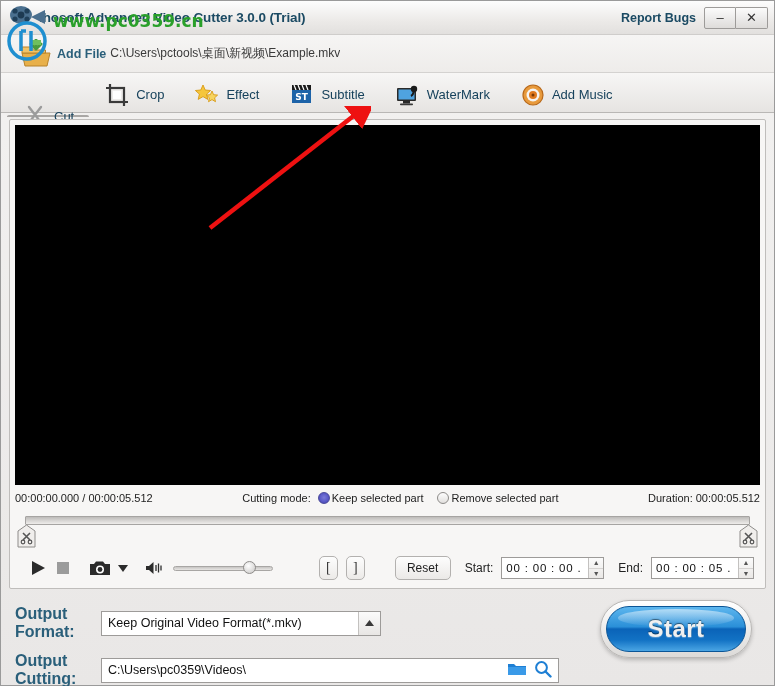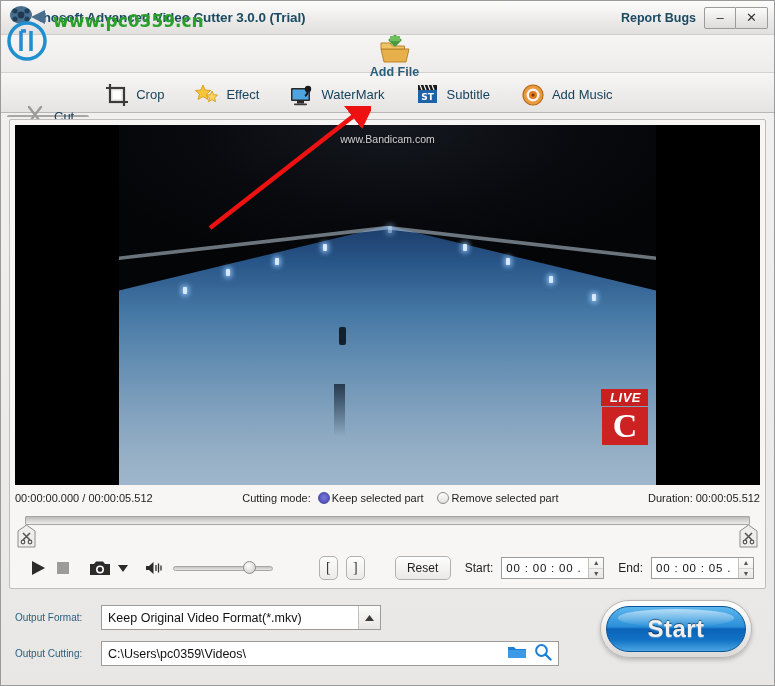--- a/index.html
+++ b/index.html
@@ -57,21 +57,20 @@
   .winbtn.close { border-radius: 0 2px 2px 0; border-left: none; }
 
   
   .addfile-row {
     position: relative;
     height: 38px;
     display: flex; align-items: center;
     padding-left: 18px;
     border-bottom: 1px solid #d4d2d0;
     background: linear-gradient(#f6f5f4, #eeecea);
-    flex-direction: column;
   }
   .addfile-icon { width: 34px; height: 30px; flex: none; margin-right: 4px; }
   .addfile-label {
     font-size: 12.5px; font-weight: bold; color: #2a5f7a;
     margin-right: 4px; white-space: nowrap; cursor: pointer;
   }
   .addfile-path {
     font-size: 12px; color: #3a3a3a;
     white-space: nowrap; overflow: hidden;
   }
@@ -297,21 +296,21 @@
 
   
   .output {
     position: absolute;
     left: 0; right: 0; top: 594px; bottom: 0;
     padding: 10px 8px 0 14px;
   }
   .out-row { display: flex; align-items: center; margin-bottom: 11px; }
   .out-label {
     width: 86px; flex: none;
-    font-size: 10px; color: #2a5f7a; font-weight: normal;
+    font-size: 16px; color: #2a5f7a; font-weight: bold;
   }
   .combo {
     width: 280px; height: 25px;
     border: 1px solid #9d9b99; background: #fff;
     display: flex; align-items: center;
     position: relative;
   }
   .combo-text {
     flex: 1; padding: 0 6px; font-size: 12.5px; color: #111;
     white-space: nowrap; overflow: hidden;
@@ -467,85 +466,60 @@
           <path d="M9 3 l2.2 5 5.4.5 -4 3.6 1.2 5.3 -4.8-2.8 -4.8 2.8 1.2-5.3 -4-3.6 5.4-.5z" fill="#f5c63c" stroke="#d89a14" stroke-width=".9"></path>
           <path d="M18 9 l1.6 3.7 4 .4 -3 2.7.9 3.9 -3.5-2.1 -3.5 2.1.9-3.9 -3-2.7 4-.4z" fill="#f7d45e" stroke="#d89a14" stroke-width=".9"></path>
         </svg>
       </span>
       <span class="tab-label">Effect</span>
     </div>
 
     <div class="tab">
       <span class="tab-icon">
         <svg width="26" height="26" viewBox="0 0 26 26">
+          <rect x="3" y="3" width="19" height="5" fill="#1a1a1a"></rect>
+          <path d="M5 3 l2 5 M9 3 l2 5 M13 3 l2 5 M17 3 l2 5" stroke="#fff" stroke-width="1.2"></path>
+          <rect x="3" y="8" width="19" height="13" fill="#1d63a8"></rect>
+          <text x="12.5" y="18.4" font-size="9" font-weight="bold" fill="#fff" text-anchor="middle" font-family="DejaVu Sans, sans-serif">ST</text>
+        </svg>
+      </span>
+      <span class="tab-label">Subtitle</span>
+    </div>
+
+    <div class="tab">
+      <span class="tab-icon">
+        <svg width="26" height="26" viewBox="0 0 26 26">
           <rect x="2" y="6" width="19" height="13" rx="1" fill="#2a2a2a"></rect>
           <rect x="3.5" y="7.5" width="16" height="10" fill="#4fa3e0"></rect>
           <rect x="8" y="19" width="7" height="2.5" fill="#2a2a2a"></rect>
           <rect x="5" y="21.5" width="13" height="1.8" rx=".8" fill="#3a3a3a"></rect>
           <circle cx="19" cy="7" r="3.2" fill="#1a1a1a"></circle>
           <path d="M19 9 q-1 4 -3 5" stroke="#1a1a1a" stroke-width="2" fill="none"></path>
         </svg>
       </span>
       <span class="tab-label">WaterMark</span>
-    </div>
-
-    <div class="tab">
-      <span class="tab-icon">
-        <svg width="26" height="26" viewBox="0 0 26 26">
-          <rect x="3" y="3" width="19" height="5" fill="#1a1a1a"></rect>
-          <path d="M5 3 l2 5 M9 3 l2 5 M13 3 l2 5 M17 3 l2 5" stroke="#fff" stroke-width="1.2"></path>
-          <rect x="3" y="8" width="19" height="13" fill="#1d63a8"></rect>
-          <text x="12.5" y="18.4" font-size="9" font-weight="bold" fill="#fff" text-anchor="middle" font-family="DejaVu Sans, sans-serif">ST</text>
-        </svg>
-      </span>
-      <span class="tab-label">Subtitle</span>
     </div>
 
     <div class="tab">
       <span class="tab-icon">
         <svg width="26" height="26" viewBox="0 0 26 26">
           <circle cx="13" cy="13" r="10" fill="#e89a3c" stroke="#b8691a" stroke-width="1.2"></circle>
           <circle cx="13" cy="13" r="6.5" fill="#f6f4f2"></circle>
           <circle cx="13" cy="13" r="4" fill="#e07a1e"></circle>
           <circle cx="13" cy="13" r="1.5" fill="#7a3a08"></circle>
         </svg>
       </span>
       <span class="tab-label">Add Music</span>
     </div>
   </div>
 
   <div class="player-panel">
 
     <div class="video-stage">
       <div class="video-side"></div>
-      <div class="video-frame">
-        <div class="vid-sky"></div>
-        <div class="vid-roof"></div>
-        <div class="vid-roof-edge"></div>
-
-        <div class="vid-light" style="left:12%;top:45%"></div>
-        <div class="vid-light" style="left:20%;top:40%"></div>
-        <div class="vid-light" style="left:29%;top:37%"></div>
-        <div class="vid-light" style="left:38%;top:33%"></div>
-        <div class="vid-light" style="left:64%;top:33%"></div>
-        <div class="vid-light" style="left:72%;top:37%"></div>
-        <div class="vid-light" style="left:80%;top:42%"></div>
-        <div class="vid-light" style="left:88%;top:47%"></div>
-        <div class="vid-light" style="left:50%;top:28%;opacity:.55"></div>
-
-        <div class="vid-person"></div>
-        <div class="vid-shadow"></div>
-
-        <div class="vid-watermark">www.Bandicam.com</div>
-
-        <div class="live-badge">
-          <div class="live-top">LIVE</div>
-          <div class="live-c">C</div>
-        </div>
-      </div>
       <div class="video-side"></div>
     </div>
 
     <div class="info-strip">
       <div class="info-time">00:00:00.000 / 00:00:05.512</div>
       <div class="cut-mode">
         <span class="cut-mode-label">Cutting mode:</span>
         <label class="radio-opt">
           <span class="radio on"></span>
           <span>Keep selected part</span>

